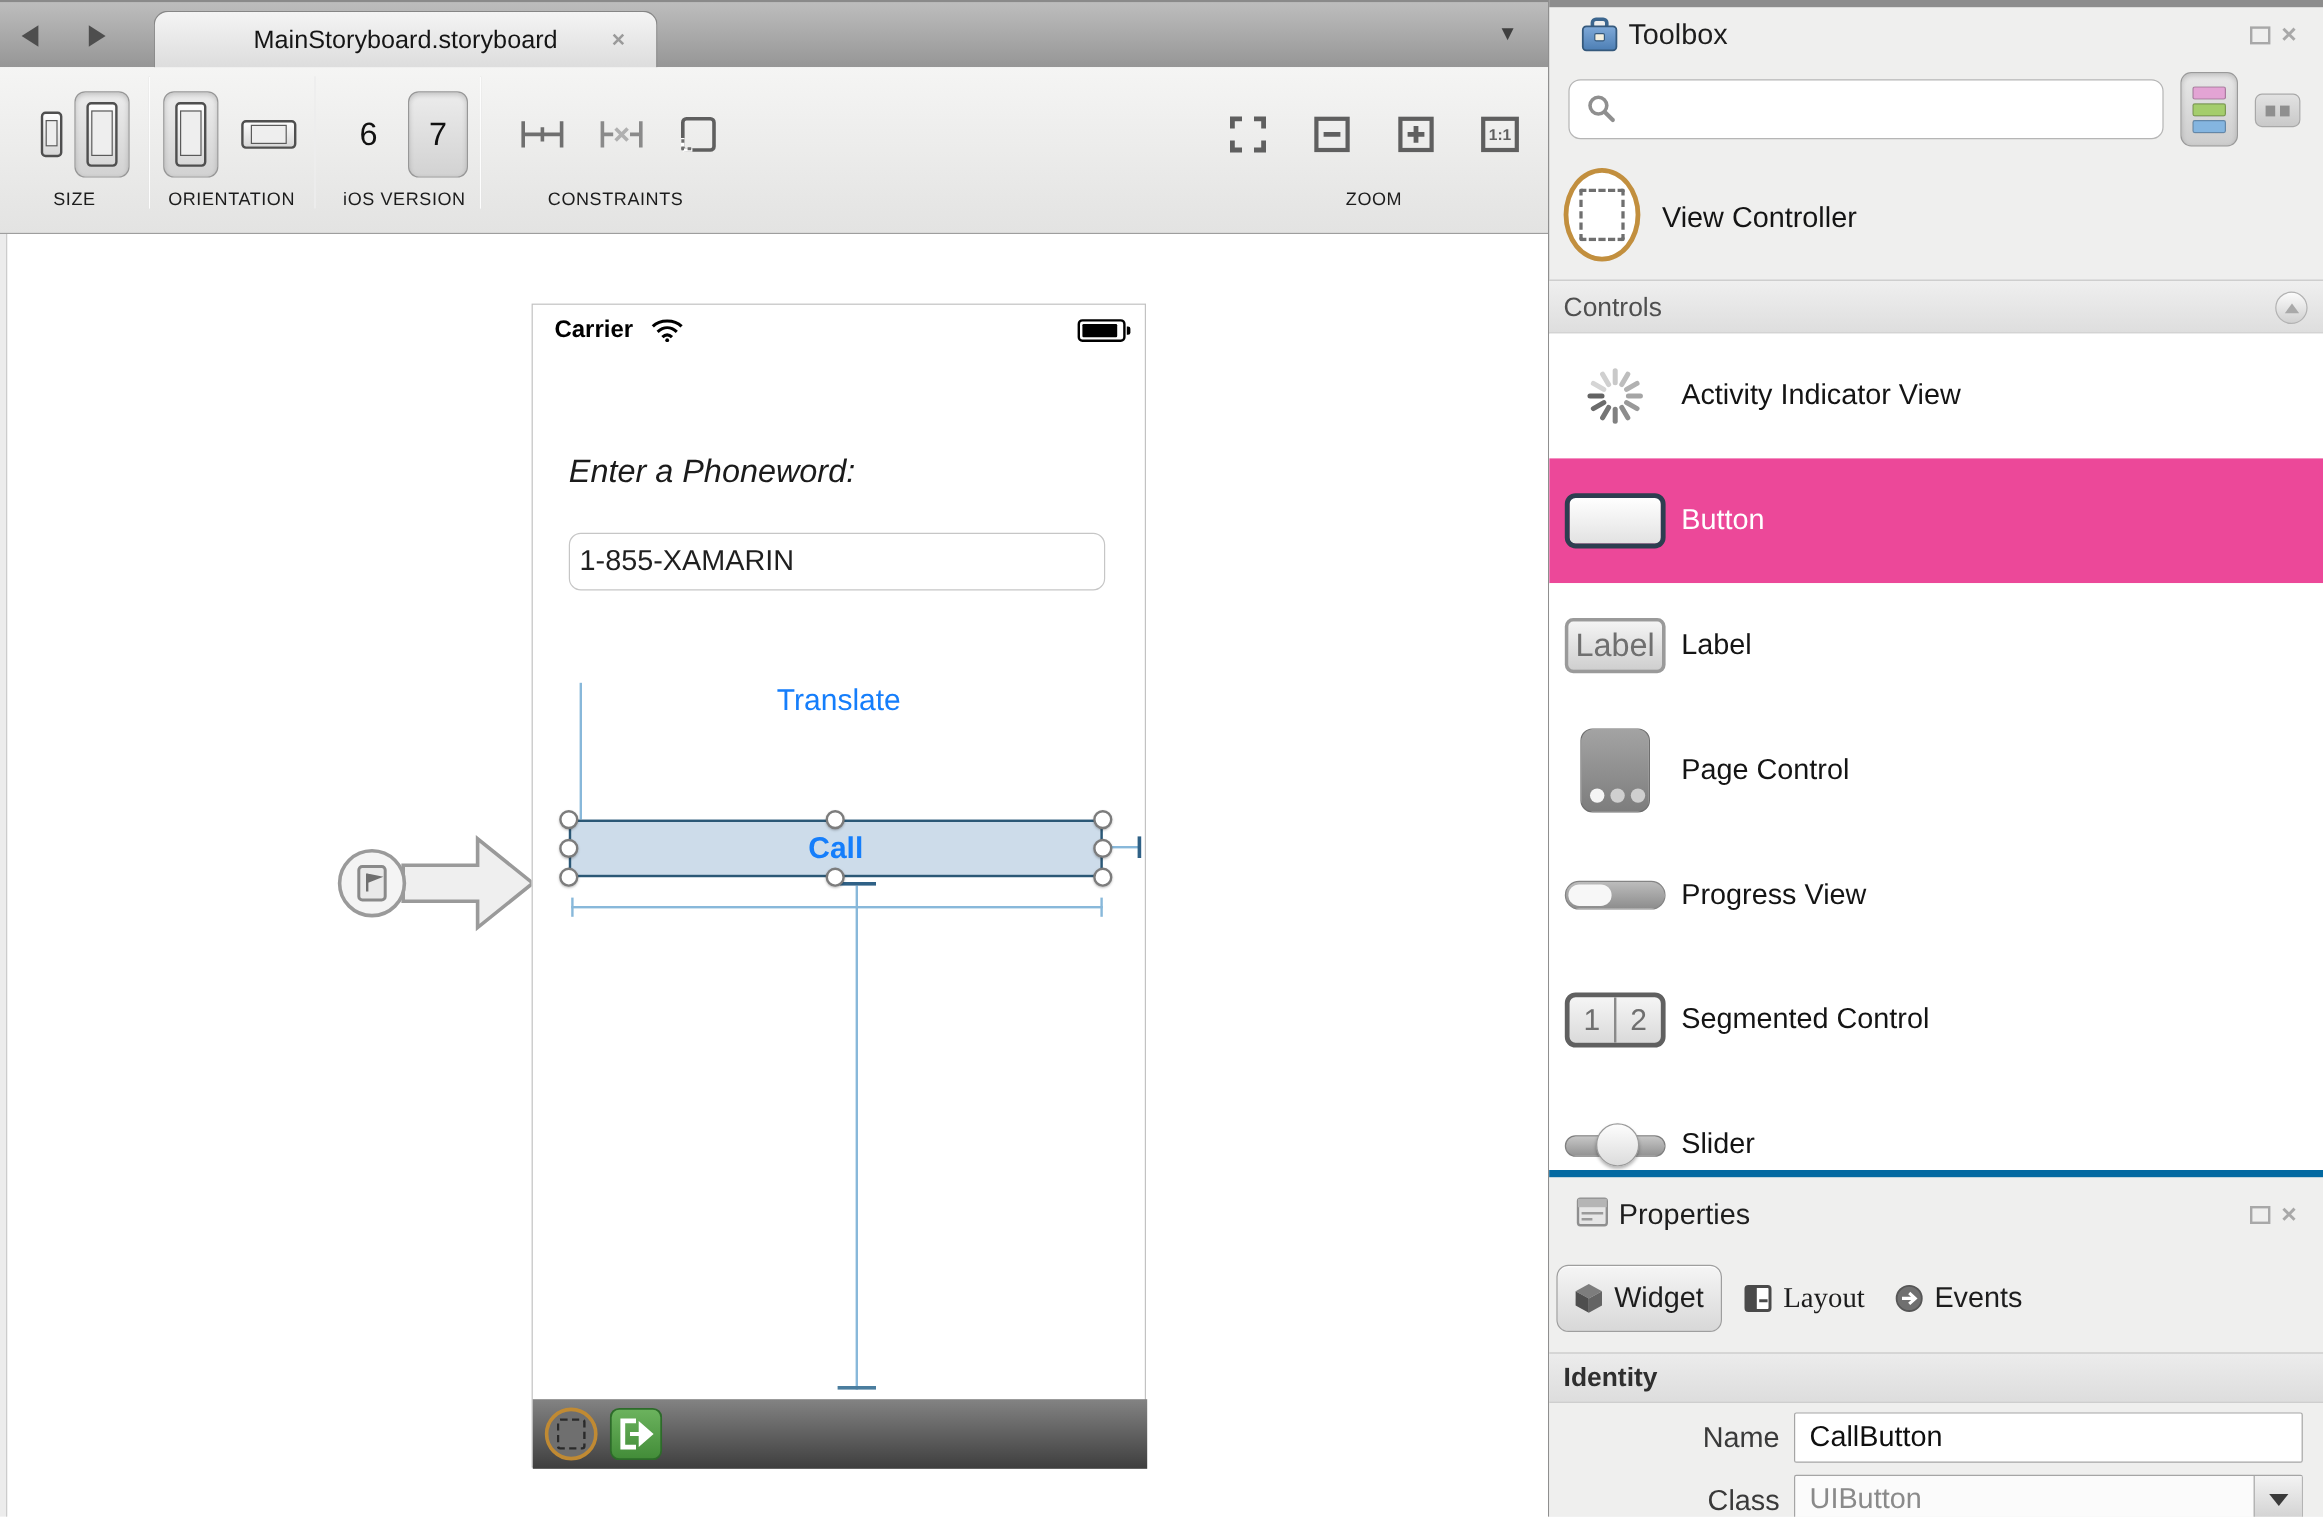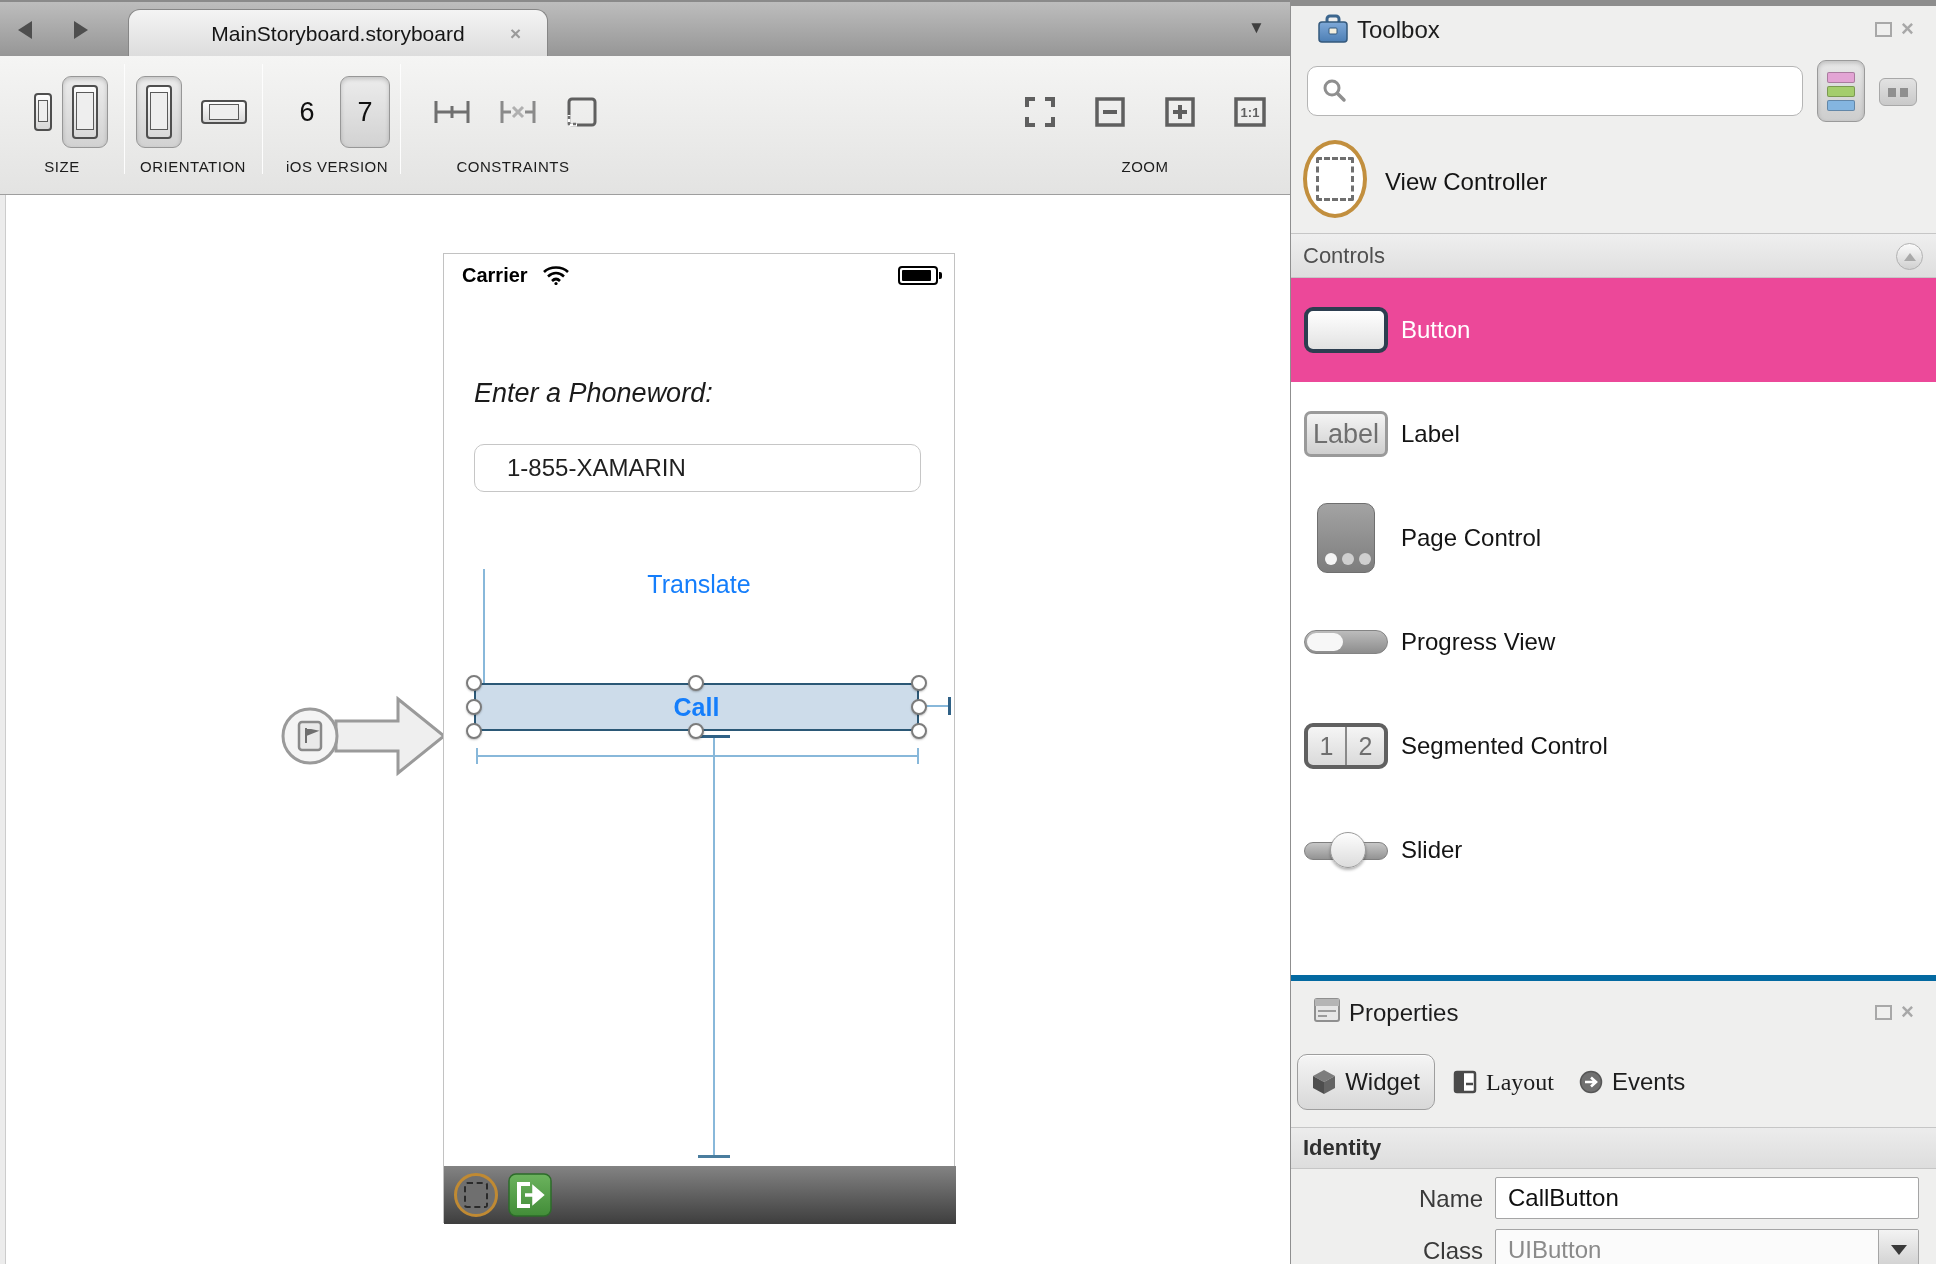--- a/index.html
+++ b/index.html
@@ -40,21 +40,21 @@
 
   
   #phone { left:443px; top:58px; width:512px; height:970px; background:#fff; border:1px solid #c2c2c2; }
   #statusbar { left:0; top:0; width:100%; height:44px; }
   #carrier { left:18px; top:10px; font-size:20px; font-weight:bold; color:#000; }
   #battery { right:16px; top:12px; width:40px; height:19px; border:2px solid #000; border-radius:4px; }
   #battery .fill { position:absolute; left:2px; top:2px; bottom:2px; width:29px; background:#000; border-radius:1px; }
   #battery .tip { position:absolute; right:-6px; top:4px; width:3px; height:7px; background:#000; border-radius:0 2px 2px 0; }
   #phoneword-label { left:30px; top:124px; font-size:27px; color:#1b1b1b;font-style:italic; }
   #phone-field { left:30px; top:190px; width:447px; height:48px; border:1.5px solid #c6c6c6; border-radius:10px;
-    font-size:24px; color:#1f1f1f; display:flex; align-items:center; padding-left:32px; background:#fff; }
+    font-size:24px; color:#1f1f1f; display:flex; align-items:center; padding-left:8px; background:#fff; }
   #translate-btn { left:0; top:316px; width:100%; text-align:center; font-size:25px; color:#157efb; cursor:pointer; }
   #call-btn { left:30px; top:429px; width:445px; height:48px; background:#cddcea; border:2px solid #2b5876;
     display:flex; align-items:center; justify-content:center; font-size:25px; font-weight:bold; color:#157efb; cursor:pointer; }
   .handle { position:absolute; width:16px; height:16px; border-radius:50%; background:#fff; border:2px solid #7c7c7c; box-shadow:0 1px 2px rgba(0,0,0,.25); }
   .cline { position:absolute; background:#88b8da; }
   .ctick-dark { position:absolute; background:#2f6186; }
 
   #phone-bottombar { left:0; top:912px; width:512px; height:58px; background:linear-gradient(#838383,#3e3e3e); }
   #vc-ring { left:10px; top:7px; width:44px; height:44px; border:3px solid #c08a33; border-radius:50%;
     background:#6f6f6f; display:flex; align-items:center; justify-content:center; }
@@ -365,20 +365,41 @@
 
     <div id="controls-header" class="abs">
       <span class="txt">Controls</span>
       <div id="controls-collapse">
           <div class="up"></div>
         </div>
     </div>
 
     <div id="tbx-list" class="abs">
 
+      <div class="tbx-row">
+        <div class="tbx-icon-wrap">
+          <svg width="54" height="54" viewBox="0 0 54 54">
+            <g stroke-linecap="round" stroke-width="4.2">
+              <line x1="27" y1="6" x2="27" y2="16" stroke="#c9c9c9"></line>
+              <line x1="37.5" y1="8.8" x2="32.5" y2="17.5" stroke="#bdbdbd"></line>
+              <line x1="45.2" y1="16.5" x2="36.5" y2="21.5" stroke="#b1b1b1"></line>
+              <line x1="48" y1="27" x2="38" y2="27" stroke="#a5a5a5"></line>
+              <line x1="45.2" y1="37.5" x2="36.5" y2="32.5" stroke="#999"></line>
+              <line x1="37.5" y1="45.2" x2="32.5" y2="36.5" stroke="#8d8d8d"></line>
+              <line x1="27" y1="48" x2="27" y2="38" stroke="#818181"></line>
+              <line x1="16.5" y1="45.2" x2="21.5" y2="36.5" stroke="#757575"></line>
+              <line x1="8.8" y1="37.5" x2="17.5" y2="32.5" stroke="#6b6b6b"></line>
+              <line x1="6" y1="27" x2="16" y2="27" stroke="#636363"></line>
+              <line x1="8.8" y1="16.5" x2="17.5" y2="21.5" stroke="#d5d5d5"></line>
+              <line x1="16.5" y1="8.8" x2="21.5" y2="17.5" stroke="#d0d0d0"></line>
+            </g>
+          </svg>
+        </div>
+        <span class="tbx-row-label">Activity Indicator View</span>
+      </div>
 
       <div class="tbx-row sel">
         <div class="tbx-icon-wrap">
             <div class="ic-button"></div>
           </div>
         <span class="tbx-row-label">Button</span>
       </div>
 
       <div class="tbx-row">
         <div class="tbx-icon-wrap">

